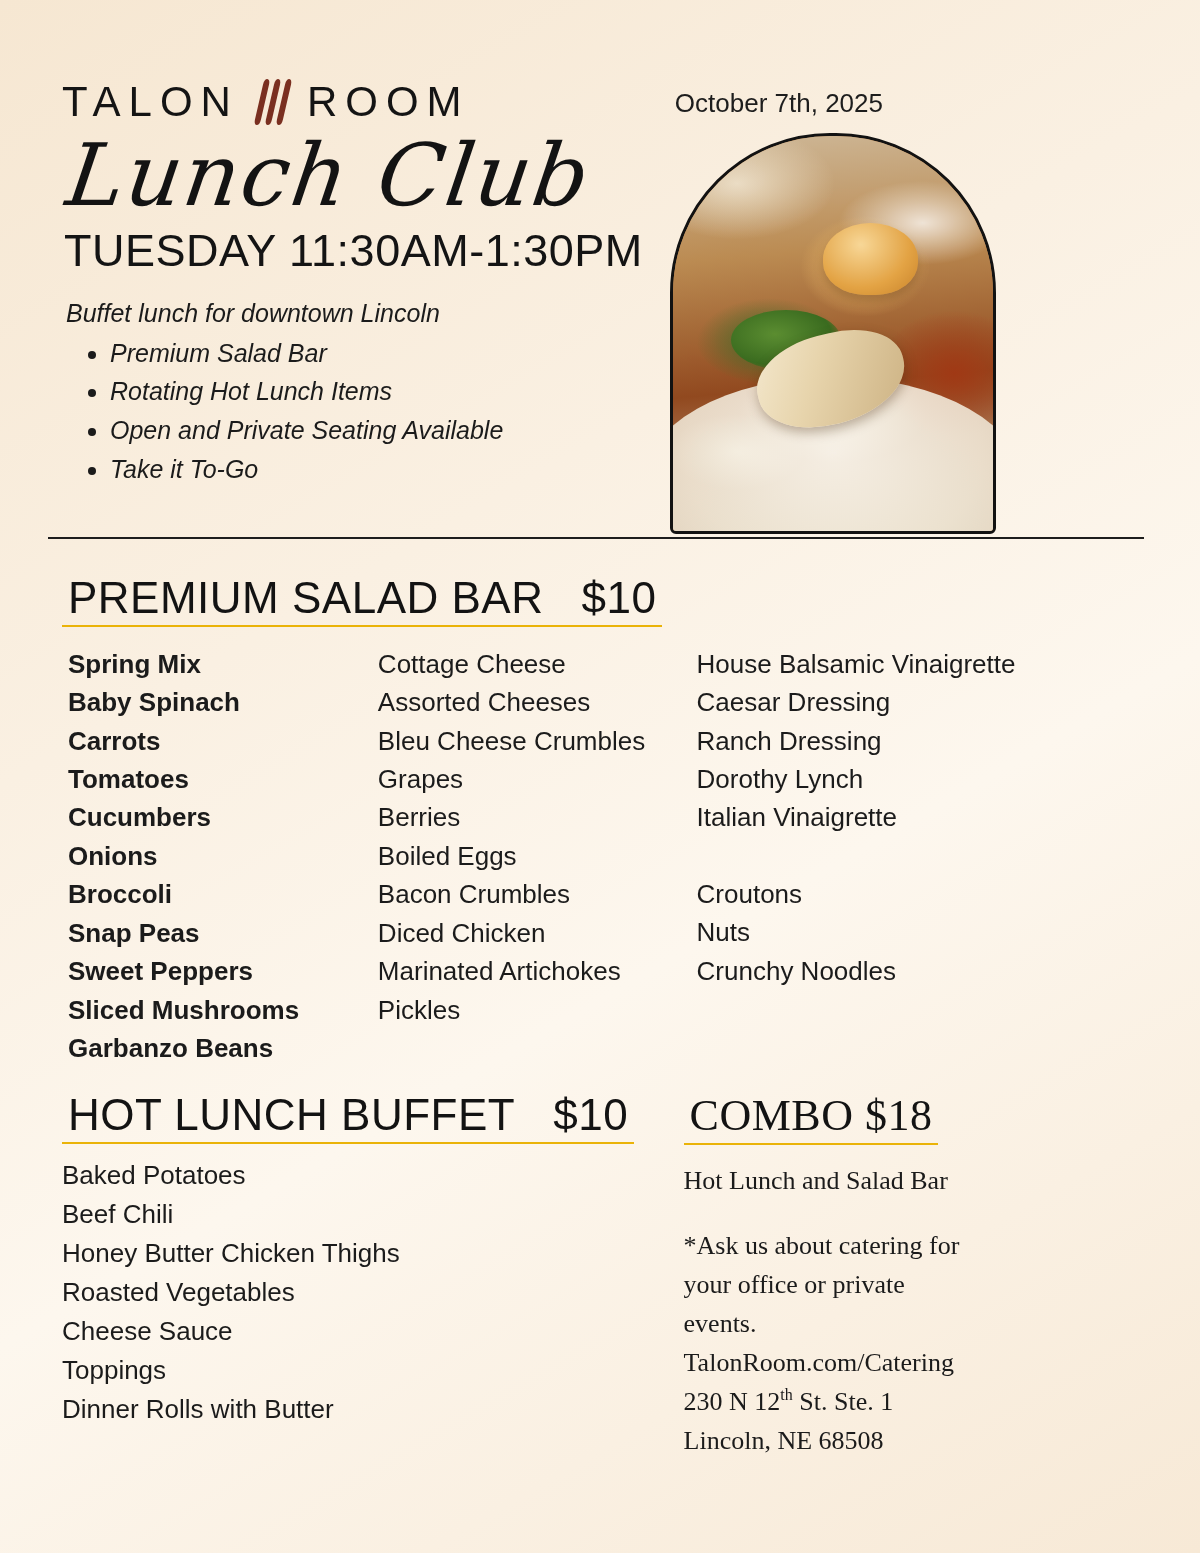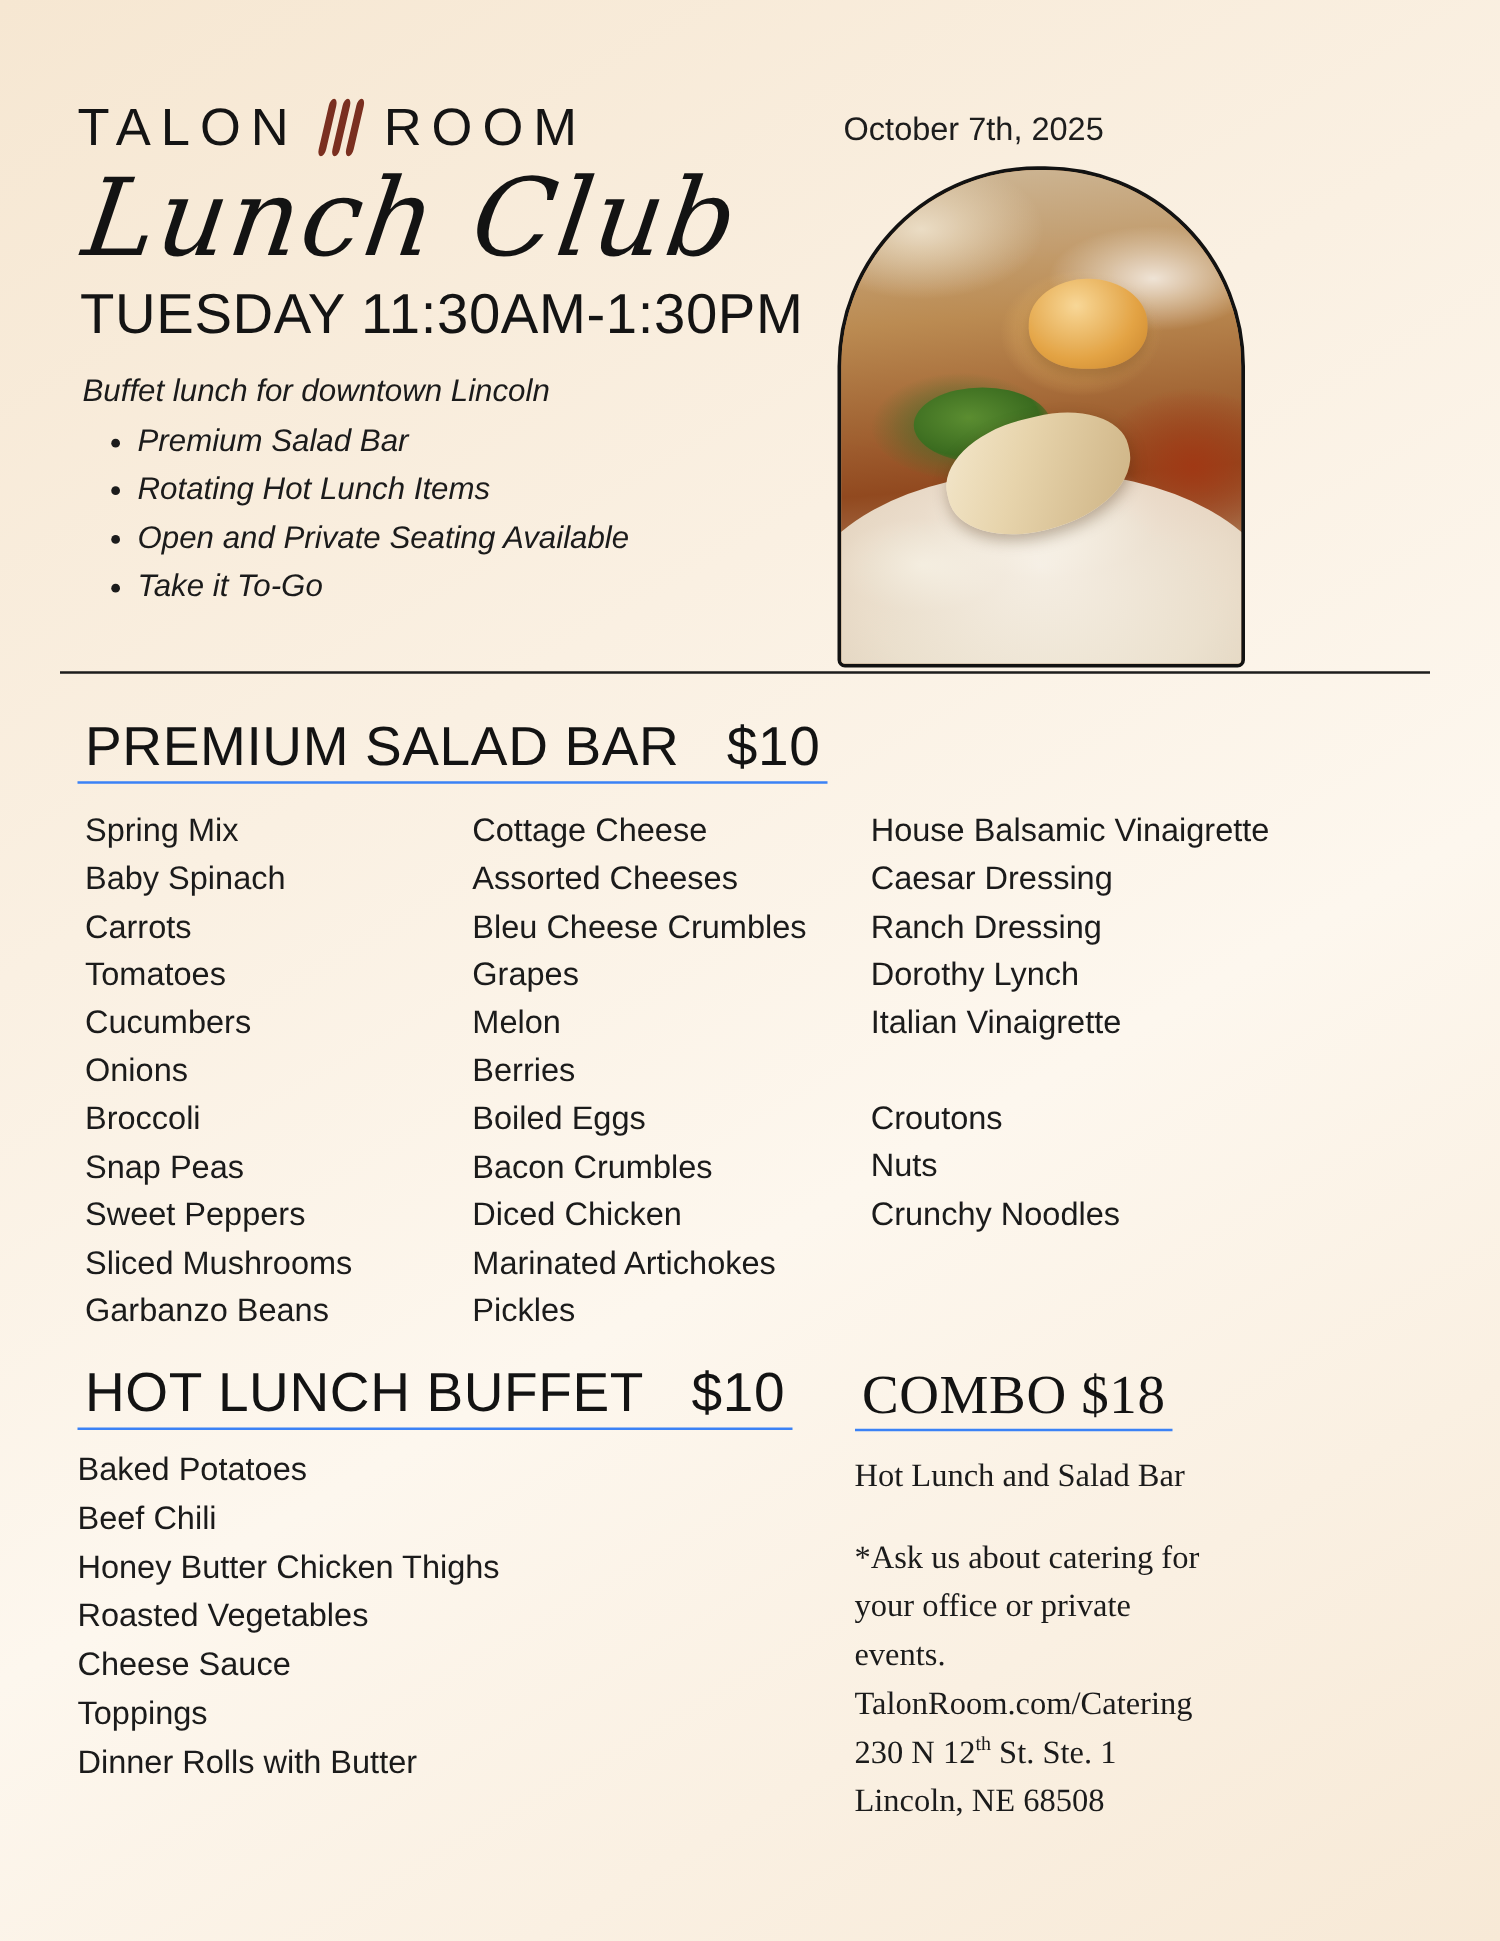--- a/index.html
+++ b/index.html
@@ -180,36 +180,36 @@
     background: #1d1d1d;
     margin: 48px 0 0 -14px;
     width: 1096px;
   }
 
   
   .sec-head {
     font-size: 44px;
     letter-spacing: 0.5px;
     color: #131313;
-    border-bottom: 2px solid #3b82f6;
+    border-bottom: 2px solid #eab308;
     display: inline-block;
     padding: 0 6px 2px 6px;
     white-space: nowrap;
   }
   .sec-head .price { margin-left: 38px; }
 
   .salad-head-wrap { margin: 34px 0 18px 0; }
 
   
   .salad-cols {
     display: flex;
     gap: 0;
   }
   .salad-cols .col { }
-  .col-1 { width: 350px; padding-left: 6px;}
+  .col-1 { width: 350px; padding-left: 6px; font-weight: bold;}
   .col-2 { width: 360px; }
   .col-3 { width: 380px; }
   .item {
     font-size: 26px;
     line-height: 1.48;
     color: #1b1b1b;
     white-space: nowrap;
   }
   .spacer-item { height: 38px; }
 
@@ -295,21 +295,20 @@
       <div class="item">Snap Peas</div>
       <div class="item">Sweet Peppers</div>
       <div class="item">Sliced Mushrooms</div>
       <div class="item">Garbanzo Beans</div>
     </div>
     <div class="col col-2">
       <div class="item">Cottage Cheese</div>
       <div class="item">Assorted Cheeses</div>
       <div class="item">Bleu Cheese Crumbles</div>
       <div class="item">Grapes</div>
-      <div class="item">Melon</div>
       <div class="item">Berries</div>
       <div class="item">Boiled Eggs</div>
       <div class="item">Bacon Crumbles</div>
       <div class="item">Diced Chicken</div>
       <div class="item">Marinated Artichokes</div>
       <div class="item">Pickles</div>
     </div>
     <div class="col col-3">
       <div class="item">House Balsamic Vinaigrette</div>
       <div class="item">Caesar Dressing</div>

